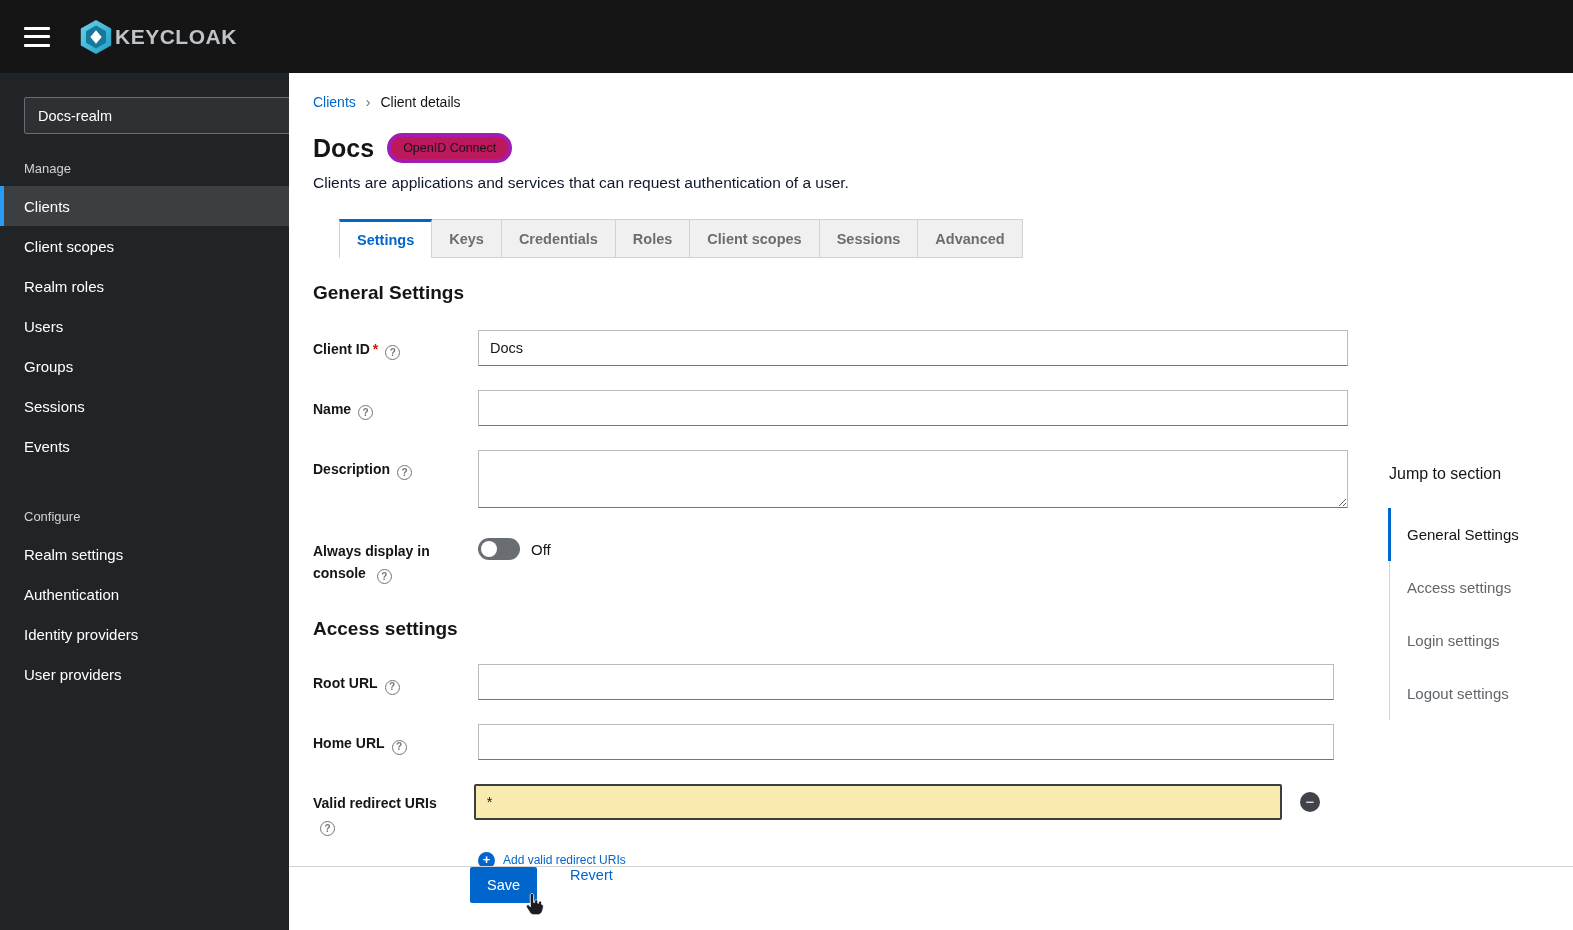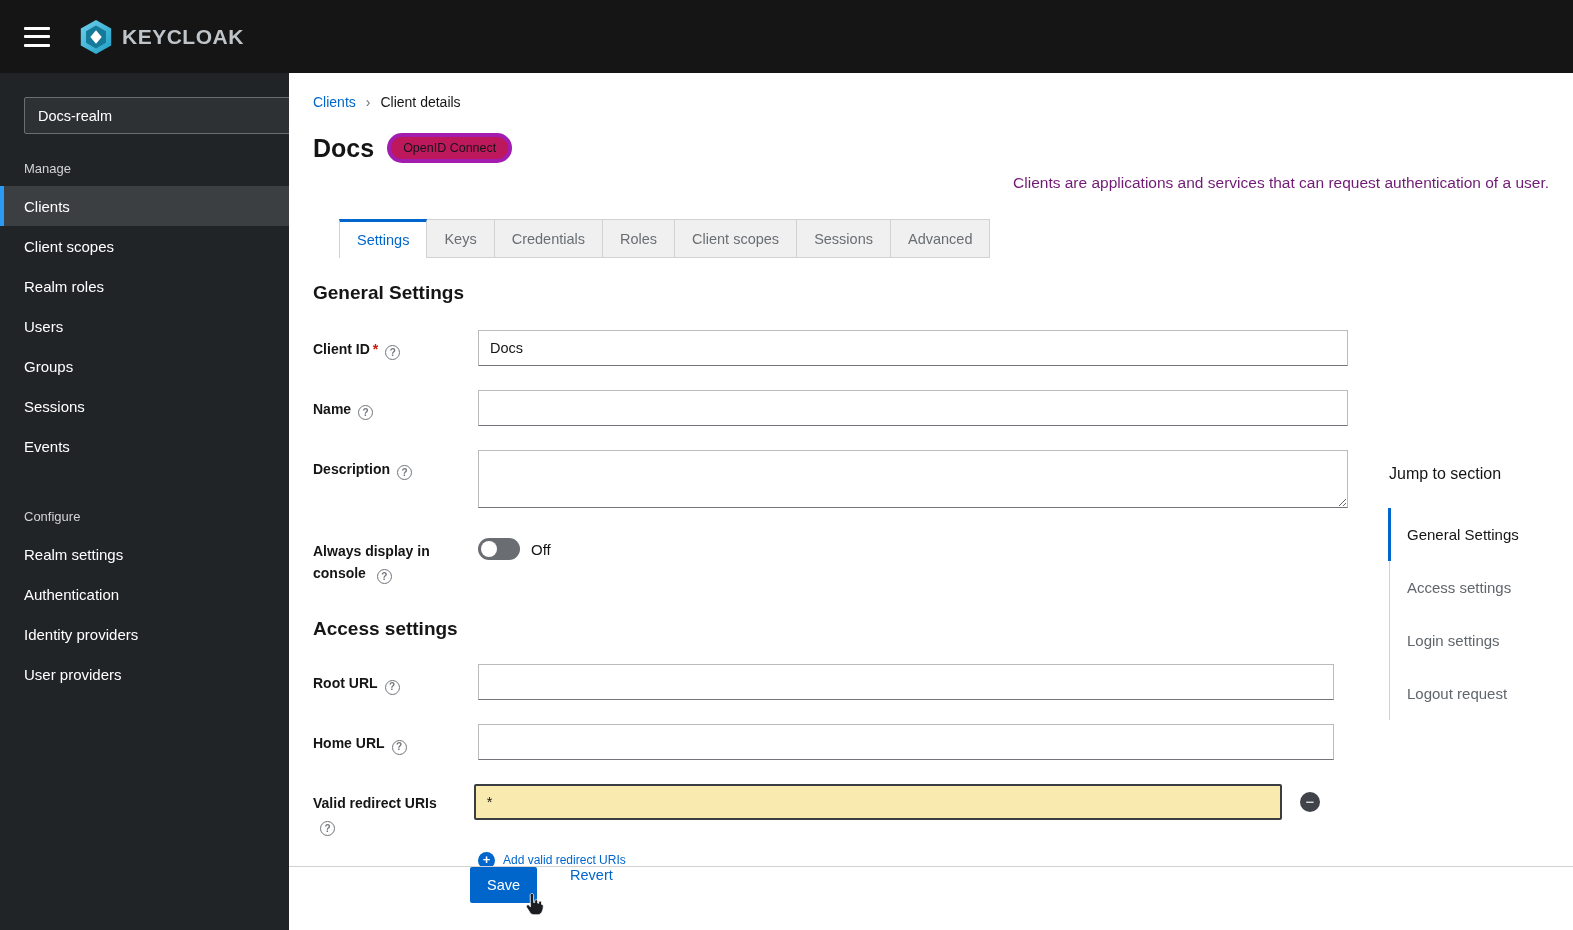--- a/index.html
+++ b/index.html
@@ -3,21 +3,21 @@
 <meta charset="utf-8">
 <style>
   * { margin:0; padding:0; box-sizing:border-box; }
   html,body { width:1573px; height:930px; overflow:hidden; }
   body { font-family:"Liberation Sans", sans-serif; background:#fff; color:#151515; position:relative; }
 
   
   .masthead { height:73px; background:#151515; display:flex; align-items:center; padding:0 24px; }
   .hamburger { width:26px; height:20px; display:flex; flex-direction:column; justify-content:space-between; cursor:pointer; }
   .hamburger span { display:block; height:3px; background:#ffffff; border-radius:1px; }
-  .brand { display:flex; align-items:center; gap:7px; margin-left:27px; cursor:pointer; }
+  .brand { display:flex; align-items:center; margin-left:27px; cursor:pointer; }
   .brand-text { color:#bfc4c9; font-size:21px; font-weight:bold; letter-spacing:0.5px; }
 
   
   .sidebar { position:absolute; top:73px; left:0; bottom:0; width:342px; background:#212427; }
   .realm-select { margin:24px 24px 0 24px; height:37px; background:#2e3133; border:1px solid #6a6e73; border-radius:2px;
     display:flex; align-items:center; justify-content:space-between; padding:0 13px; cursor:pointer; }
   .realm-select .realm-name { color:#fff; font-size:14.5px; }
   .realm-select .caret { color:#fff; font-size:13px; }
   .nav-section-title { padding:27px 24px 10px 24px; color:#d2d2d2; font-size:13px; }
   .nav-section + .nav-section .nav-section-title { padding-top:43px; }
@@ -27,26 +27,26 @@
 
   
   .main { position:absolute; top:73px; left:289px; right:0; bottom:0; background:#fff; }
   .page-head { padding:21px 24px 0 24px; }
   .breadcrumb { font-size:14px; display:flex; align-items:center; gap:10px; }
   .breadcrumb .crumb-link { color:#0066cc; text-decoration:underline; text-decoration-color:transparent; cursor:pointer; }
   .breadcrumb .sep { color:#6a6e73; font-size:14px; }
   .title-row { margin-top:23px; display:flex; align-items:center; gap:13px; }
   .page-title { font-size:25px; font-weight:bold; color:#151515; }
   .type-badge { border:4px solid #a21caf; background:#be185d; border-radius:30px; padding:4px 12px; font-size:12.5px; color:#151515; }
-  .page-desc { margin-top:11px; font-size:15.5px; color:#701a75;text-align:right; }
+  .page-desc { margin-top:11px; font-size:15.5px; color:#0f172a; }
 
   
   .tabs-row { margin-top:27px; padding-left:50px; display:flex; }
   .tab { height:39px; display:flex; align-items:center; padding:7px 17px; font-size:14.5px; color:#6a6e73;
-    background:#f0f0f0; border:1px solid #d2d2d2; border-left:none; cursor:pointer; }
+    background:#f0f0f0; border:1px solid #d2d2d2; border-left:none; cursor:pointer;font-weight:bold; }
   .tab:first-child { border-left:1px solid #d2d2d2; }
   .tab.active { background:#fff; color:#0066cc; border-top:3px solid #0066cc; border-bottom:none; }
 
   
   .tab-panel { position:relative; padding:24px; }
   .form { width:1035px; }
   .section-title { font-size:19px; font-weight:bold; color:#151515; }
   .section-title.access { margin-top:34px; }
   .form-row { display:flex; align-items:flex-start; margin-top:24px; }
   .form-row.first { margin-top:26px; }
@@ -237,21 +237,21 @@
         <span class="add-link">Add valid redirect URIs</span>
       </div>
     </form>
 
     <aside class="jump-nav">
       <div class="jump-title">Jump to section</div>
       <ul class="jump-list">
         <li class="jump-item active">General Settings</li>
         <li class="jump-item">Access settings</li>
         <li class="jump-item">Login settings</li>
-        <li class="jump-item">Logout request</li>
+        <li class="jump-item">Logout settings</li>
       </ul>
     </aside>
   </div>
 
   <div class="footer-actions">
     <button class="save-btn">Save</button>
     <button class="revert-btn">Revert</button>
   </div>
 </main>
 

